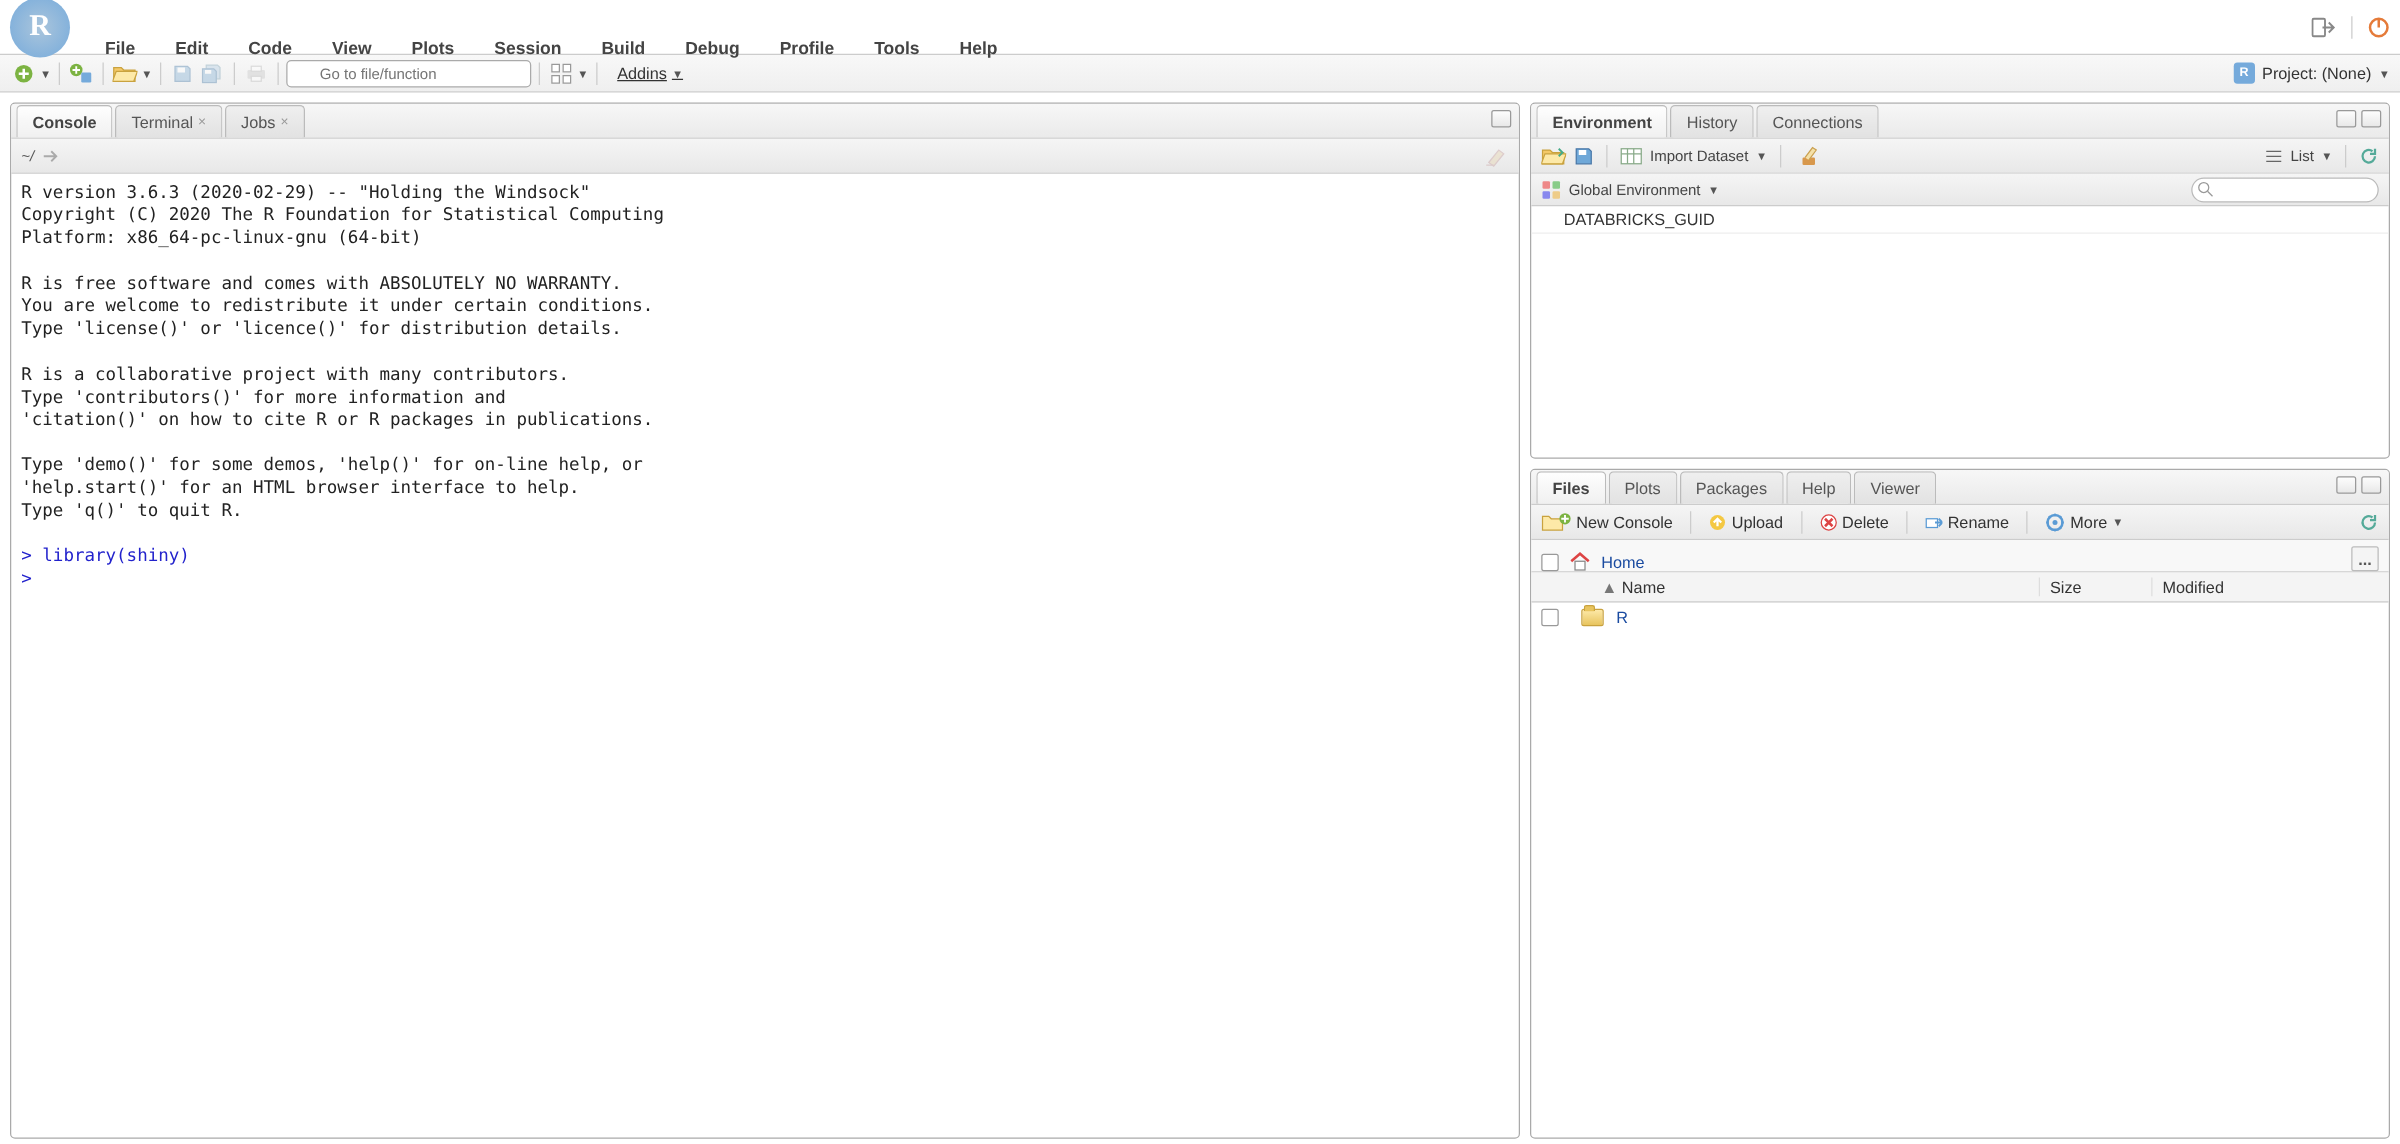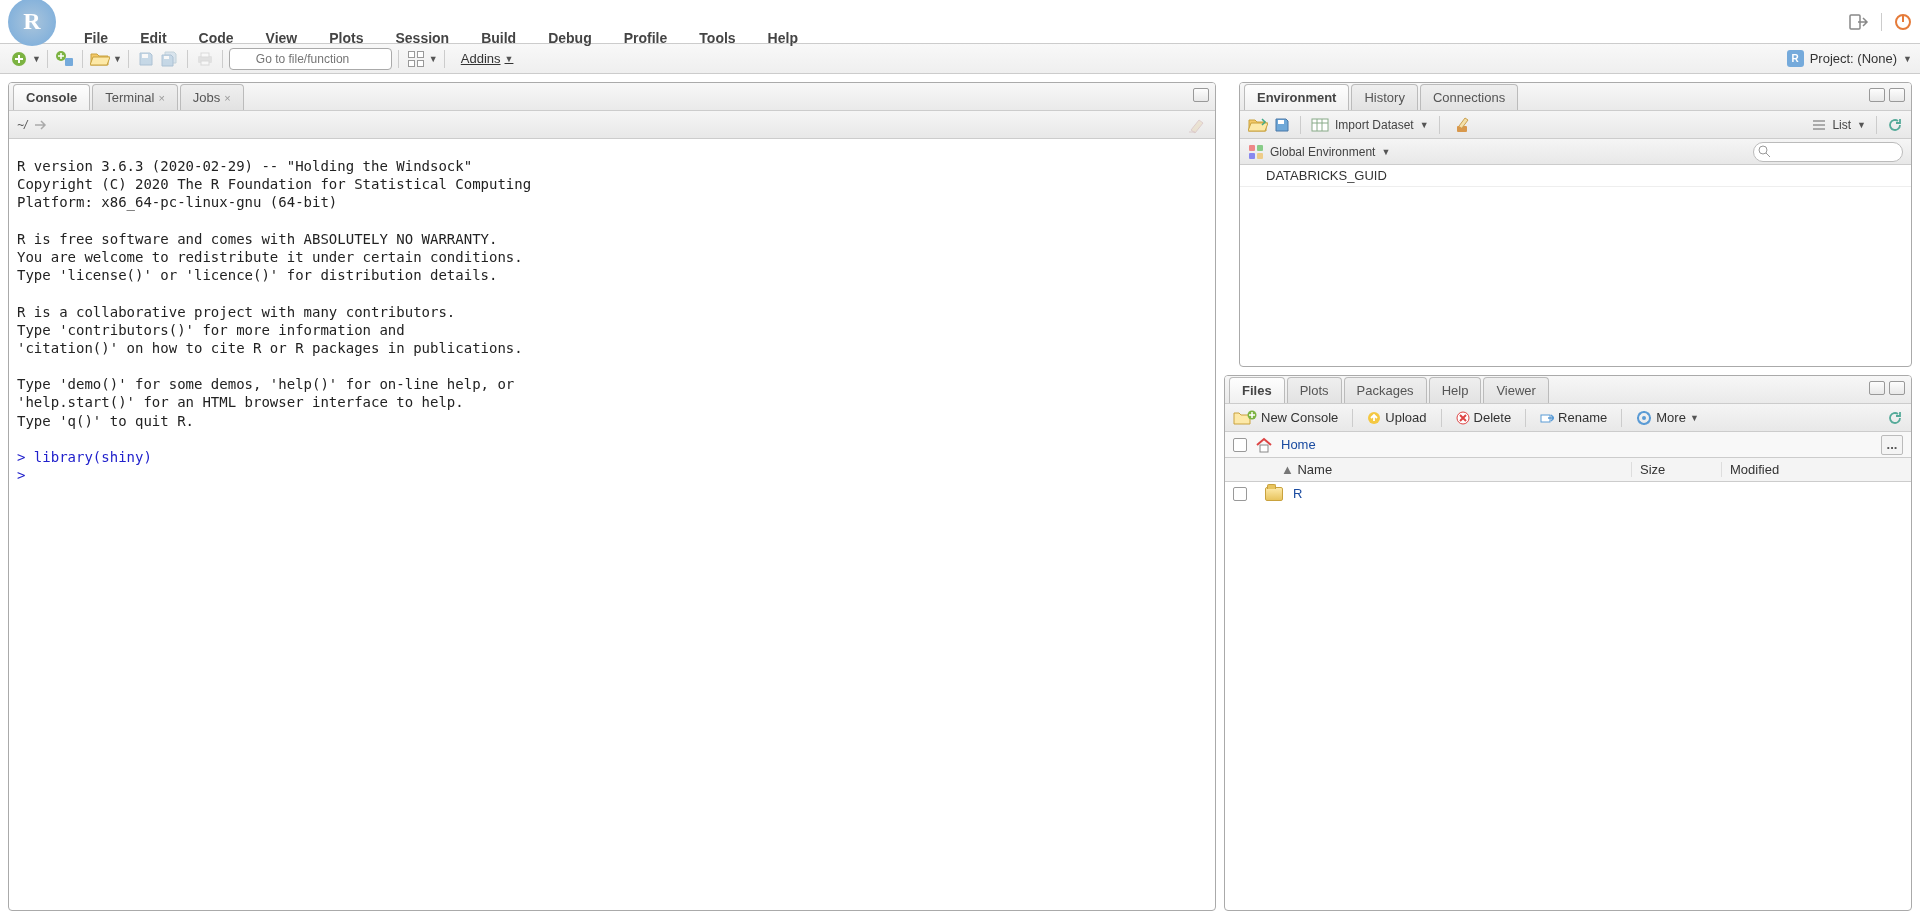--- a/index.html
+++ b/index.html
@@ -9,21 +9,21 @@
 .menubar { height: 44px; border-bottom: 1px solid #ccc; display: flex; align-items: center; padding: 0 8px; }
 .r-logo { width: 48px; height: 48px; background: radial-gradient(circle, #aac5dc, #75aadb); border-radius: 50%; display:flex; align-items:center; justify-content:center; margin-right: 14px; color:#fff; font-weight:bold; font-size:24px; font-family: Georgia, serif; }
 .menu-items { display:flex; gap: 4px; margin-top: 32px; }
 .menu-item { padding: 6px 14px; font-weight: bold; color: #444; cursor: default; font-size:14px; }
 .menubar-right { margin-left: auto; display:flex; align-items:center; gap: 8px; color: #ddd; }
 
 
 .toolbar { height: 30px; border-bottom: 1px solid #ccc; background: linear-gradient(#f8f8f8, #efefef); display:flex; align-items:center; padding: 0 8px; gap: 2px; }
 .tool-icon { width: 22px; height:22px; display:flex; align-items:center; justify-content:center; border-radius:3px; }
 .tool-sep { width:1px; height:18px; background:#ccc; margin:0 4px; }
-.goto-input { width: 163px; height: 22px; border:1px solid #aaa; border-radius:4px; padding: 0 6px 0 26px; font-size:12px; color:#ec4899; position: relative; background:#fff; }
+.goto-input { width: 196px; height: 22px; border:1px solid #aaa; border-radius:4px; padding: 0 6px 0 26px; font-size:12px; color:#ec4899; position: relative; background:#fff; }
 .goto-wrapper { position:relative; }
 .goto-wrapper .arrow-icon { position:absolute; left:6px; top:3px; }
 .addins { margin-left: 10px; font-size:13px; color:#333; display:flex; align-items:center; gap:4px;text-decoration:underline;}
 .caret-down { font-size:9px; color:#555; }
 
 .toolbar-right { margin-left:auto; display:flex; align-items:center; gap:6px; color:#333; font-size:13px;}
 .r-badge { width:17px; height:17px; background:#75aadb; border-radius:3px; display:flex; align-items:center; justify-content:center; color:#fff; font-size:10px; font-weight:bold;}
 
 
 .main { display:flex; height: 841px; }
@@ -39,34 +39,34 @@
 .tab .close-x { color:#999; font-size:11px; }
 .tab-right-icons { position:absolute; right:6px; top:5px; display:flex; gap:4px;}
 .winbtn { width:16px; height:14px; border:1px solid #999; background: linear-gradient(#fdfdfd,#e8e8e8); border-radius:2px;}
 
 
 .subbar { height: 28px; background: linear-gradient(#f5f5f5,#e8e8e8); border-bottom:1px solid #ccc; display:flex; align-items:center; padding:0 8px; gap:6px; font-size:12px; color:#444;}
 .subbar .spacer { flex:1;}
 .breadcrumb { color:#555; font-style:italic;}
 
 
-.console-body { flex:1; padding: 18px 8px; font-family: "Lucida Console", Monaco, monospace; font-size: 14px; line-height: 1.3; color:#222; white-space:pre; overflow:auto;}
+.console-body { flex:1; padding: 6px 8px; font-family: "Lucida Console", Monaco, monospace; font-size: 14px; line-height: 1.3; color:#222; white-space:pre; overflow:auto;}
 .prompt { color: #2222cc; }
 
 
 .env-table { flex:1; font-size:13px; overflow:auto;}
 .env-header { background:#f4f4f4; padding:4px 8px; font-weight:bold; border-bottom:1px solid #ddd;}
 .env-row { display:flex; padding:3px 8px; border-bottom:1px solid #eee;}
 .env-key { width: 220px; padding-left: 18px;}
 .env-val { color:#aaa;}
 
 
 .files-toolbar { height:28px; background: linear-gradient(#f5f5f5,#e8e8e8); border-bottom:1px solid #ccc; display:flex; align-items:center; padding:0 8px; gap:10px; font-size:13px;}
 .files-toolbar .item { display:flex; align-items:center; gap:4px;}
-.files-breadcrumb { height:26px; border-bottom:1px solid #ccc; background:#f8f8f8; display:flex; align-items:center; padding:0 8px; gap:8px; font-size:13px;}
+.files-breadcrumb { height:26px; border-bottom:1px solid #ccc; background:#f8f8f8; display:flex; align-items:flex-end; padding:0 8px; gap:8px; font-size:13px;}
 .files-header { height:24px; border-bottom:1px solid #ccc; background:#f4f4f4; display:flex; align-items:center; font-size:13px;}
 .files-header .col { padding:0 8px;}
 .files-header .name-col { flex:1; padding-left: 56px;}
 .files-header .size-col { width:90px; border-left:1px solid #ddd;}
 .files-header .mod-col { width:190px; border-left:1px solid #ddd;}
 .files-row { display:flex; align-items:center; padding:4px 8px; font-size:13px;}
 .checkbox { width:14px; height:14px; border:1px solid #999; border-radius:2px; background:#fff;}
 .folder-icon { width:18px; height:14px; background: linear-gradient(#fde9a8,#e8c45e); border:1px solid #c9a23e; border-radius:2px; position:relative;}
 .folder-icon::before { content:""; position:absolute; top:-4px; left:1px; width:7px; height:4px; background:#e8c45e; border:1px solid #c9a23e; border-bottom:none; border-radius:2px 2px 0 0;}
 .file-link { color:#1a4ba0; }
@@ -248,21 +248,21 @@
 'help.start()' for an HTML browser interface to help.
 Type 'q()' to quit R.
 </span>
 <span class="prompt">&gt; library(shiny)</span>
 <span class="prompt">&gt; </span></div>
     </div>
   </div>
 
   <div class="right-col">
 
-    <div class="pane" style="height: 285px; margin-bottom:8px;margin-left:15px;">
+    <div class="pane" style="height: 285px; margin-bottom:8px;">
       <div class="tabbar">
         <div class="tab">
             <span>Environment</span>
           </div>
         <div class="tab inactive">
             <span>History</span>
           </div>
         <div class="tab inactive">
             <span>Connections</span>
           </div>

